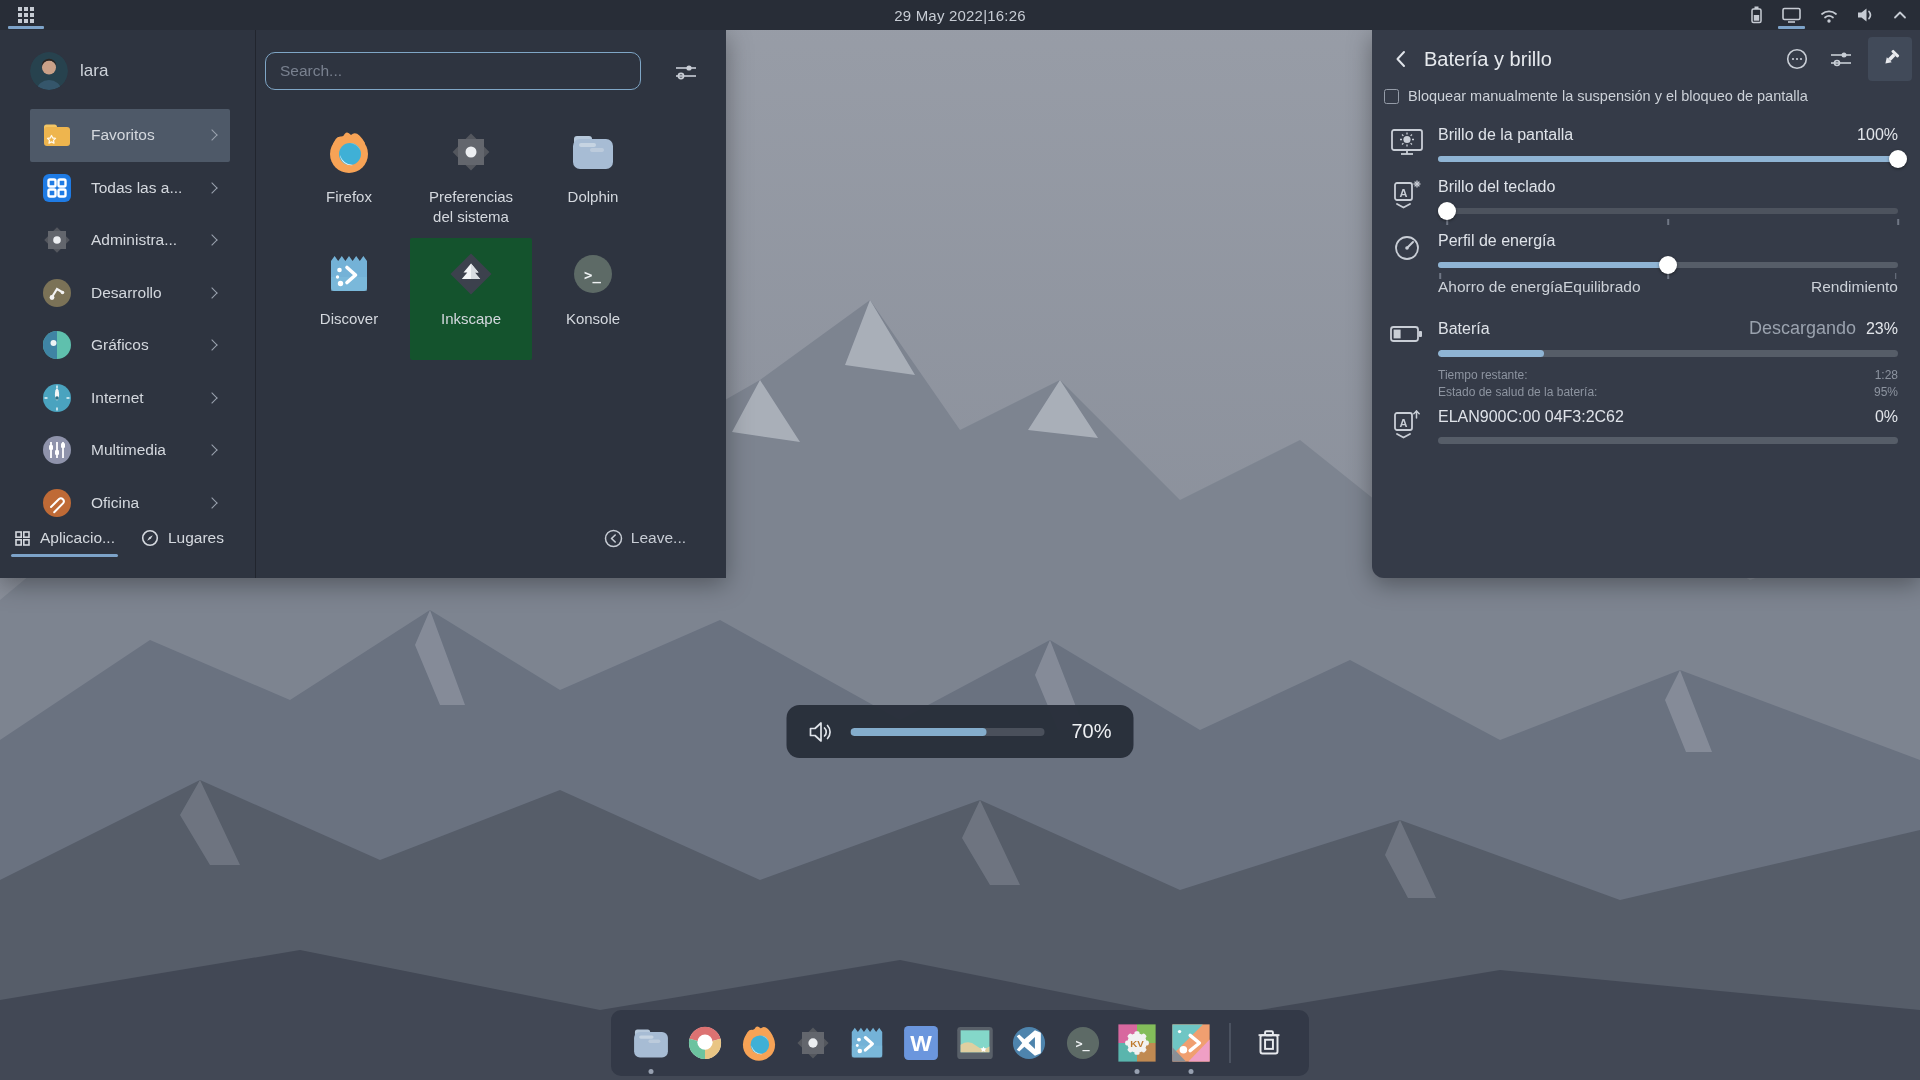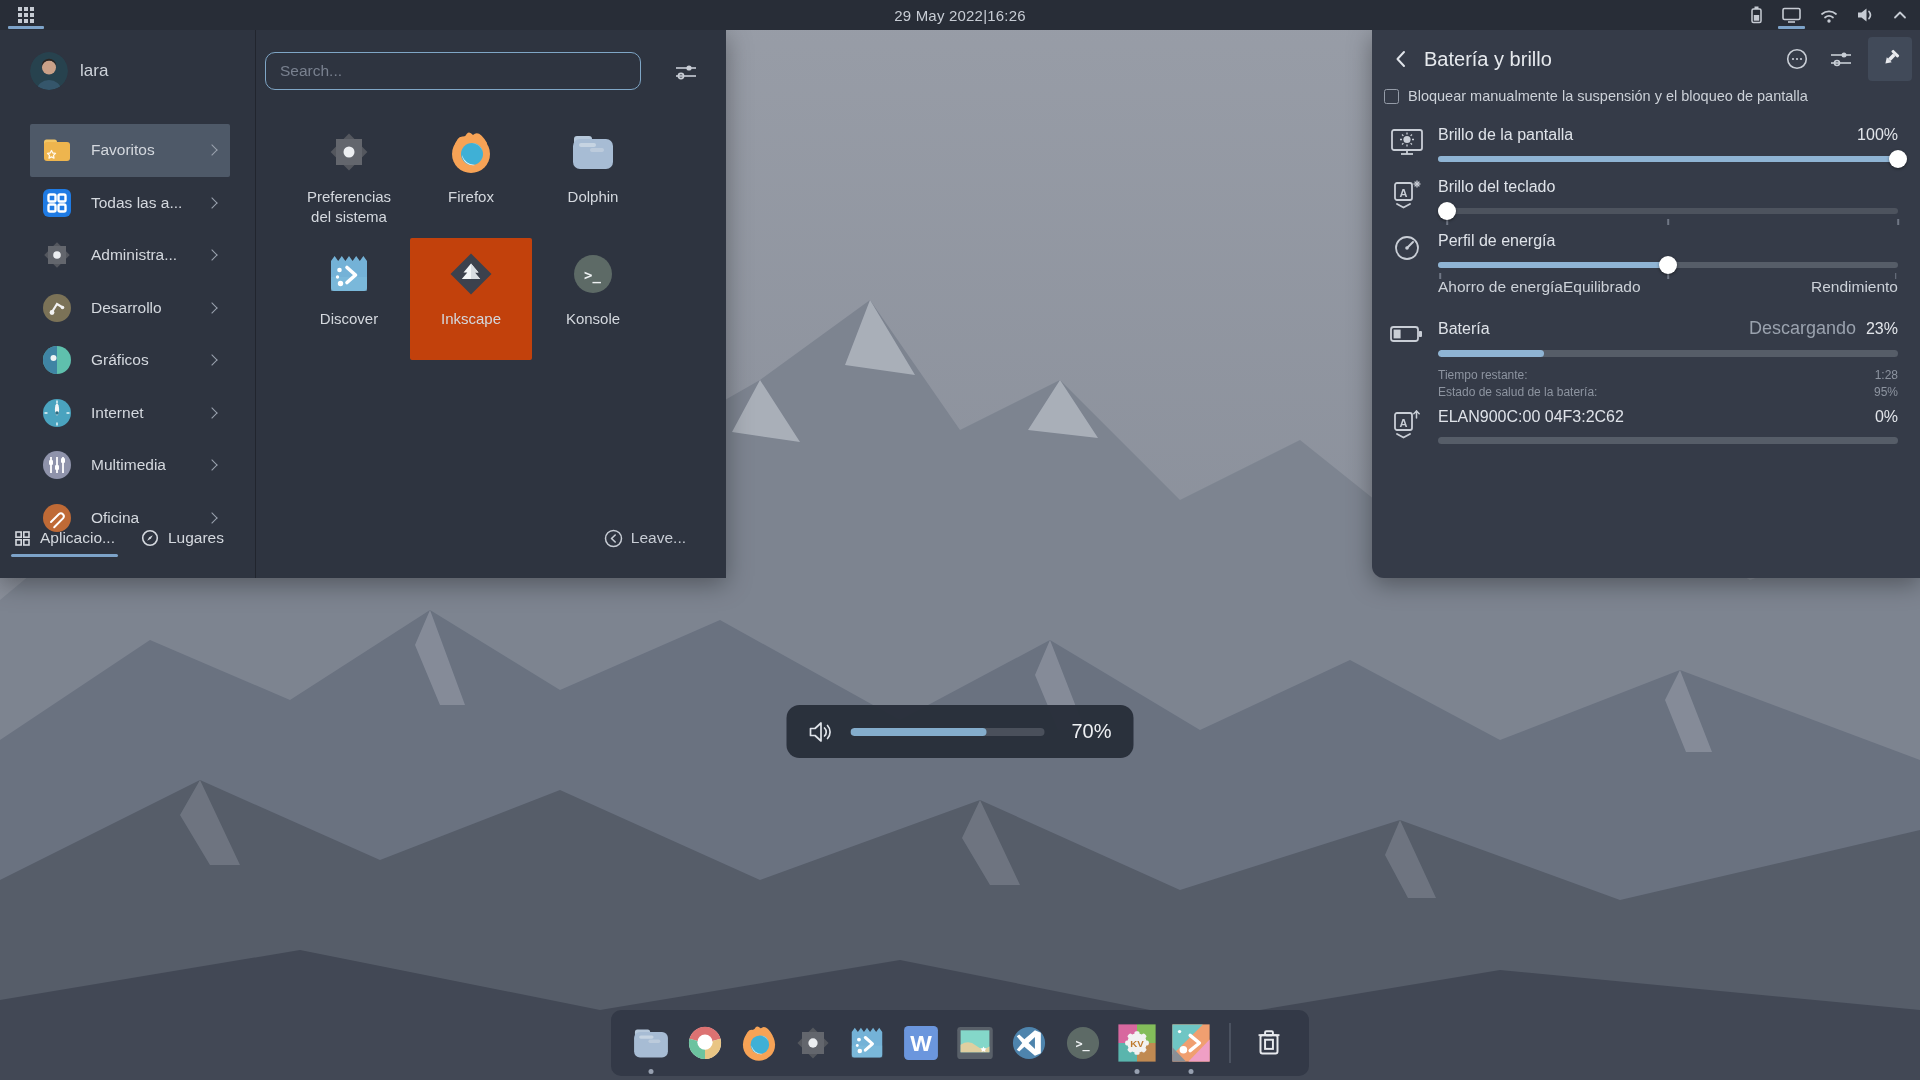--- a/index.html
+++ b/index.html
@@ -30,21 +30,21 @@
   
   .launcher { position:absolute; left:0; top:30px; width:726px; height:548px;
     background:#2e3440; z-index:50; box-shadow:0 6px 24px rgba(0,0,0,.35); }
   .side { position:absolute; left:0; top:0; width:256px; height:100%;
     border-right:1px solid rgba(0,0,0,.28); }
   .user-row { position:absolute; left:30px; top:22px; display:flex;
     align-items:center; gap:12px; }
   .user-row .uname { color:#ced3da; font-size:17px; }
   .avatar { width:38px; height:38px; border-radius:50%; overflow:hidden; display:block; }
 
-  .cat-list { position:absolute; left:30px; top:94px; width:200px; height:412px;
+  .cat-list { position:absolute; left:30px; top:79px; width:200px; height:412px;
     overflow:hidden; }
   .cat-row { display:flex; align-items:center; height:52.5px; padding:0 10px;
     border-radius:2px; cursor:pointer; }
   .cat-row.selected { background:#4e5968; }
   .cat-icon { width:34px; height:34px; flex:0 0 34px; display:flex; }
   .cat-label { margin-left:17px; color:#d4d8de; font-size:15.5px; flex:1;
     white-space:nowrap; }
   .chev { width:8px; height:8px; border-top:1.6px solid #9aa2ae;
     border-right:1.6px solid #9aa2ae; transform:rotate(45deg); margin-right:4px; }
 
@@ -62,21 +62,21 @@
     border:1px solid #7fa6c6; border-radius:10px; padding:0 14px; color:#dfe3e9;
     font-size:15.5px; outline:none; font-family:inherit; }
   .search-input::placeholder { color:#79818f; }
   .filter-btn { position:absolute; left:406px; top:6px; width:30px; height:28px;
     display:flex; align-items:center; justify-content:center; cursor:pointer; }
 
   .app-grid { position:absolute; left:288px; top:86px; width:368px;
     display:grid; grid-template-columns:repeat(3,122px); grid-auto-rows:122px; }
   .app-cell { display:flex; flex-direction:column; align-items:center;
     justify-content:flex-start; padding-top:10px; cursor:pointer; border-radius:2px; }
-  .app-cell.selected { background:#c2410c; }
+  .app-cell.selected { background:#14532d; }
   .app-icon { width:52px; height:52px; display:block; }
   .app-label { margin-top:9px; width:106px; text-align:center; color:#d4d8de;
     font-size:15px; line-height:20px; }
 
   
   .panel { position:absolute; left:1372px; top:30px; width:548px; height:548px;
     background:#353b48; border-bottom-left-radius:12px; z-index:50;
     box-shadow:0 6px 24px rgba(0,0,0,.35); }
   .p-header { position:absolute; left:14px; right:8px; top:6px; height:46px;
     display:flex; align-items:center; }
@@ -463,29 +463,29 @@
           </g>
           <circle cx="16" cy="8" r="2.6" fill="#c9ced6"></circle>
           <circle cx="8" cy="16" r="2.6" fill="none" stroke="#c9ced6" stroke-width="1.6"></circle>
         </svg>
       </div>
     </div>
 
     <div class="app-grid">
       <div class="app-cell">
         <svg class="app-icon">
+            <use href="#i-firefox"></use>
+          </svg>
+        <span class="app-label">Firefox</span>
+      </div>
+      <div class="app-cell">
+        <svg class="app-icon">
             <use href="#i-settings"></use>
           </svg>
         <span class="app-label">Preferencias del sistema</span>
-      </div>
-      <div class="app-cell">
-        <svg class="app-icon">
-            <use href="#i-firefox"></use>
-          </svg>
-        <span class="app-label">Firefox</span>
       </div>
       <div class="app-cell">
         <svg class="app-icon">
             <use href="#i-folder"></use>
           </svg>
         <span class="app-label">Dolphin</span>
       </div>
       <div class="app-cell">
         <svg class="app-icon">
             <use href="#i-discover"></use>

